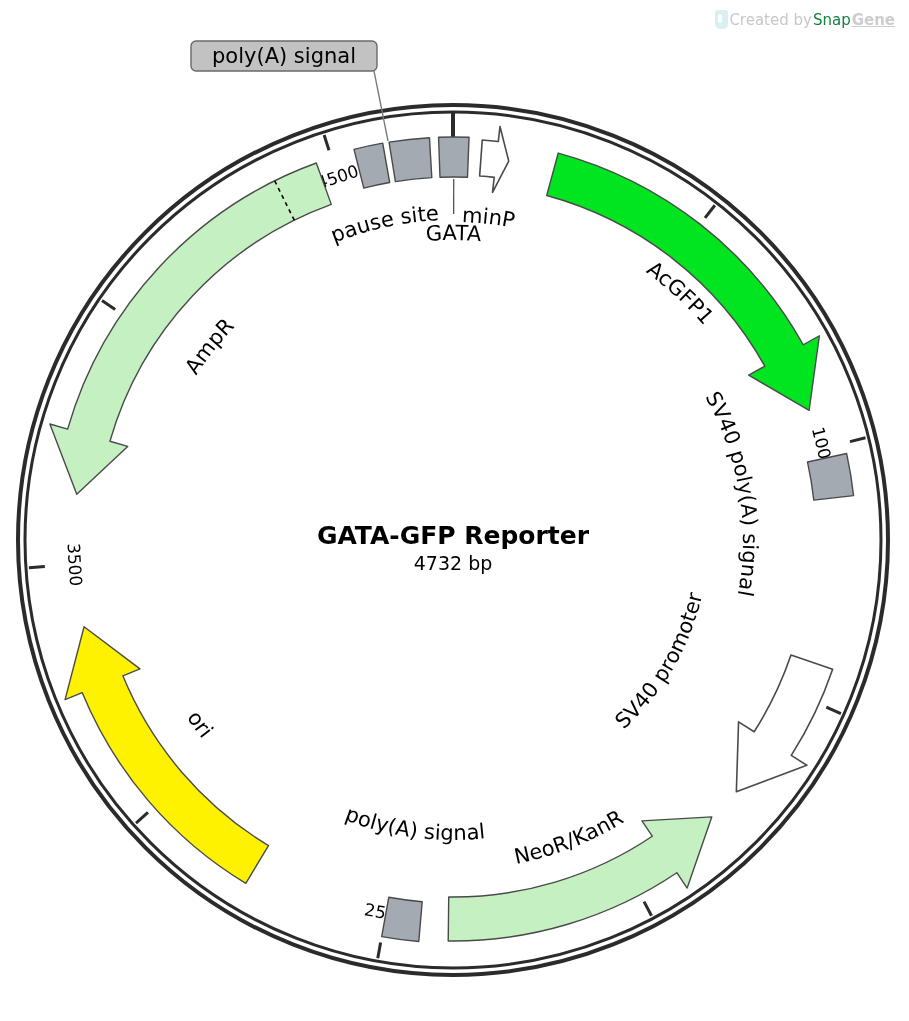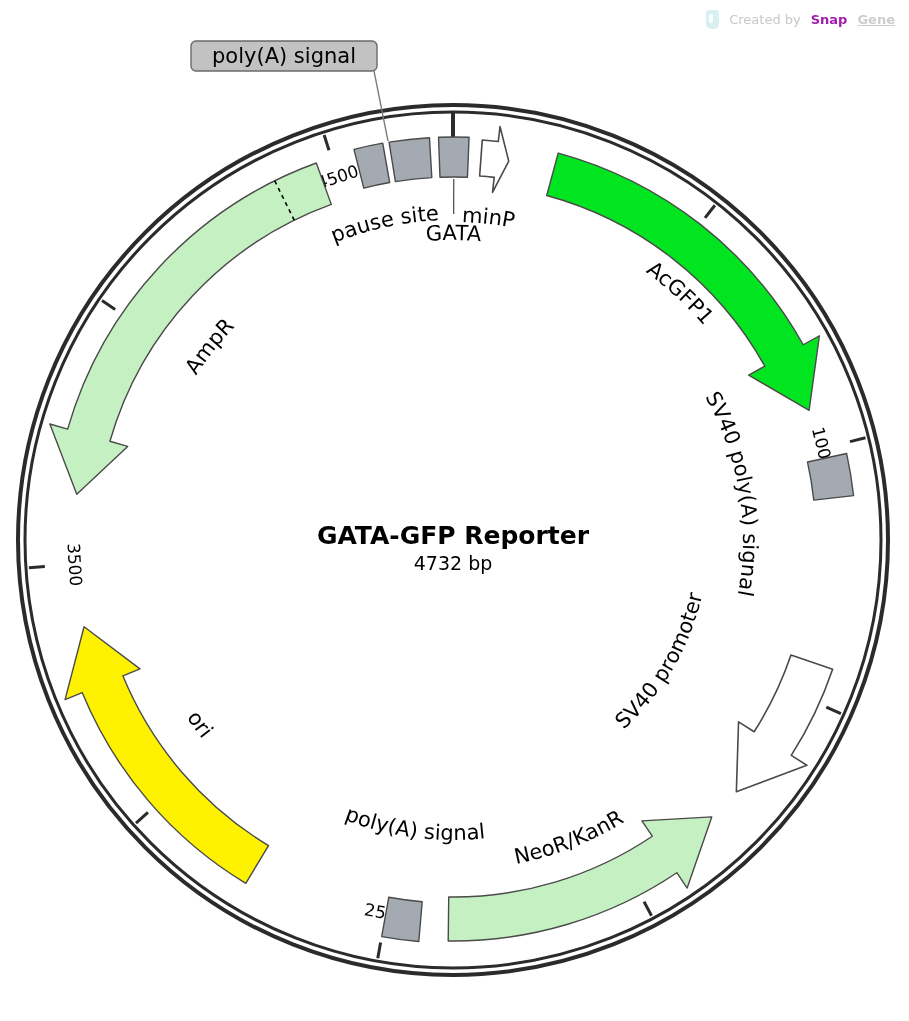--- a/index.html
+++ b/index.html
@@ -1,24 +1,24 @@
 <!DOCTYPE html>
 <html><head>
 <meta charset="utf-8">
 <style>
   html,body{margin:0;padding:0;background:#ffffff;}
   body{width:909px;height:1021px;position:relative;overflow:hidden;
        font-family:"DejaVu Sans","Liberation Sans",sans-serif;}
   #map{position:absolute;left:0;top:0;width:909px;height:1021px;}
   .wm{position:absolute;right:14px;top:10px;display:flex;align-items:center;
-      gap:10px;font-size:13px;color:#c8c8c8;font-family:"DejaVu Sans","Liberation Sans",sans-serif;}
+      gap:1px;font-size:15px;color:#c8c8c8;font-family:"DejaVu Sans","Liberation Sans",sans-serif;}
   .wm-logo{width:13px;height:19px;background:#d8f0f2;border-radius:3px 3px 5px 5px;position:relative;}
   .wm-logo:after{content:"";position:absolute;left:3px;top:4px;width:4px;height:9px;
       background:#ffffff;border-radius:2px;}
-  .wm-snap{color:#a21caf;font-weight:bold;}
+  .wm-snap{color:#15803d;font-weight:normal;}
   .wm-gene{color:#cdcdcd;font-weight:bold;text-decoration:underline;}
   text{font-family:"DejaVu Sans","Liberation Sans",sans-serif;}
   .feat-label{font-size:21px;fill:#000;}
   .tick-label{font-size:17px;fill:#000;}
   .title{font-size:25px;font-weight:bold;fill:#000;}
   .subtitle{font-size:19px;fill:#000;}
   .callout-text{font-size:21px;fill:#000;}
 </style>
 </head>
 <body>

